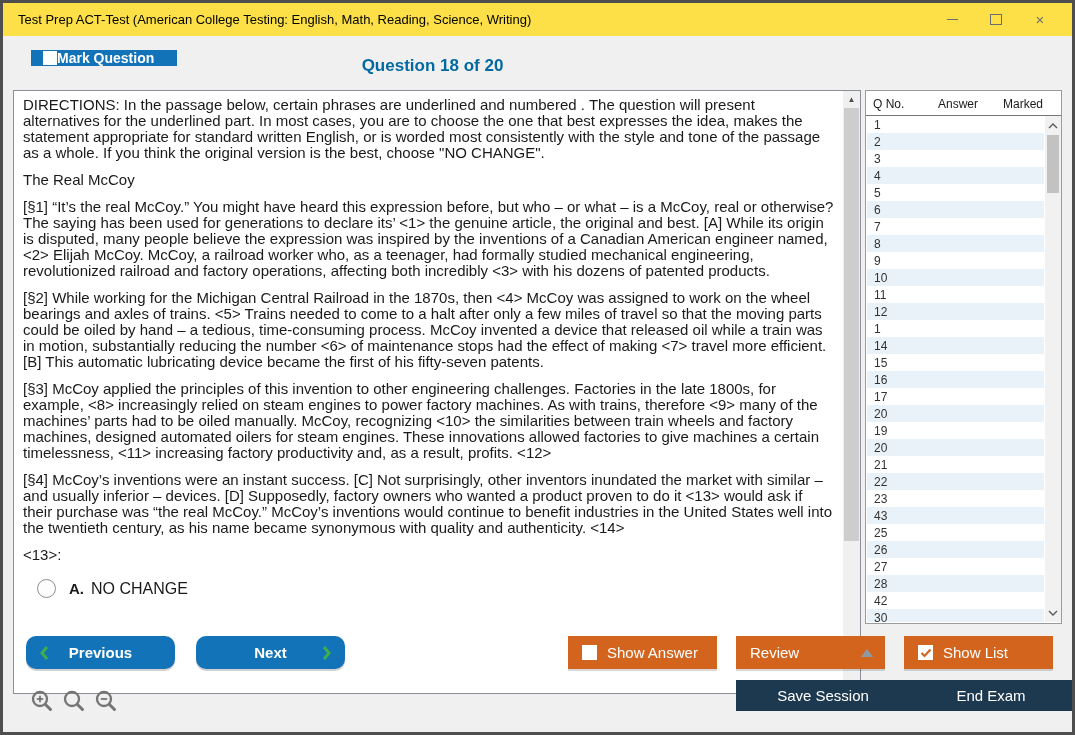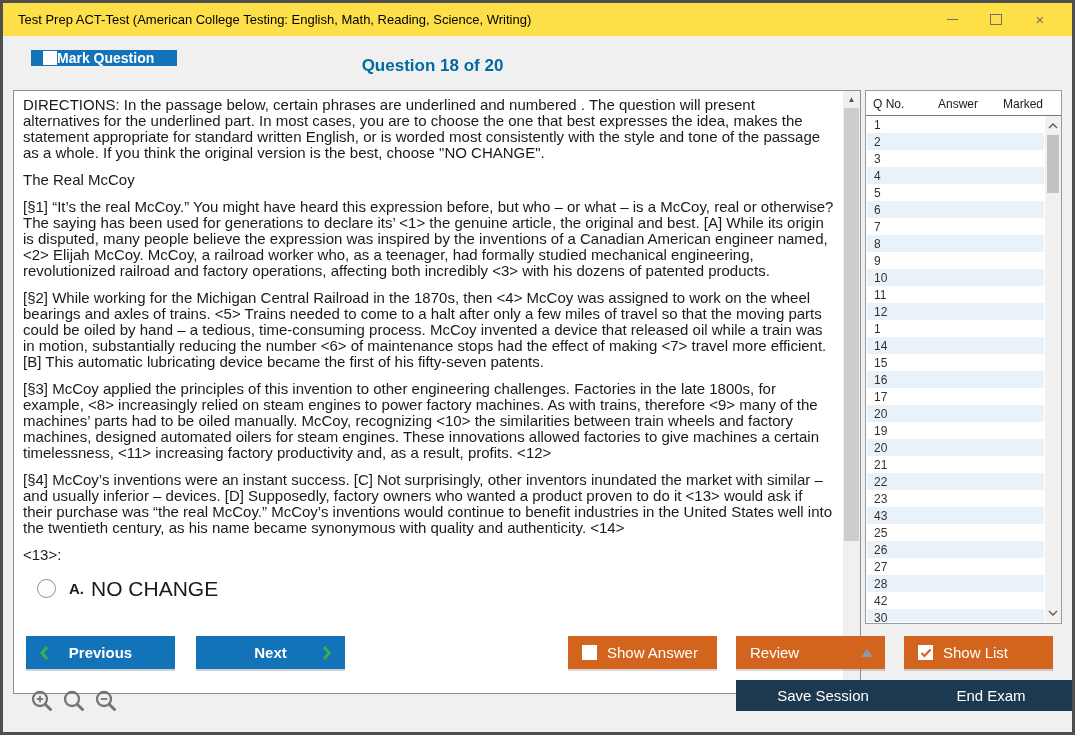--- a/index.html
+++ b/index.html
@@ -26,21 +26,21 @@
   
   .passage { position:absolute; left:10px; top:87px; width:848px; height:604px; background:#fff;
              border:1px solid #8a8f98; box-sizing:border-box; }
   .passage-content { position:absolute; left:9px; top:6px; right:26px; bottom:1px; overflow:hidden;
                      font-size:15px; line-height:16px; color:#1a1a1a; }
   .passage-content p { margin:0 0 11px 0; }
   .option-row { display:flex; align-items:center; margin-top:16px; }
   .radio { width:17px; height:17px; border:1px solid #8f8f8f; border-radius:50%; background:#fdfdfd;
            flex:none; margin-left:14px; }
   .option-letter { font-weight:bold; font-size:15px; margin-left:13px; }
-  .option-text { font-size:21px; margin-left:7px; }
+  .option-text { font-size:16px; margin-left:7px; }
 
   
   .vscroll { position:absolute; top:0; right:0; bottom:0; width:17px; background:#f0f0f0; }
   .vs-btn { position:absolute; left:0; right:0; height:17px; display:flex; align-items:center;
             justify-content:center; font-size:8px; color:#4f4f4f; }
   .vs-btn.up { top:0; } .vs-btn.down { bottom:0; }
   .vs-thumb { position:absolute; left:1px; right:1px; top:17px; height:433px; background:#cdcdcd; }
 
   
   .qlist { position:absolute; left:862px; top:87px; width:197px; height:534px; background:#fff;
@@ -56,21 +56,21 @@
   .qcell.c1 { width:65px; } .qcell.c2 { flex:1; }
   .qlist-scroll { position:absolute; top:25px; right:0; bottom:1px; width:16px; background:#f1f1f1; }
   .qs-btn { position:absolute; left:0; right:0; height:15px; display:flex; align-items:center; justify-content:center; }
   .qs-btn.up { top:2px; } .qs-btn.down { bottom:2px; }
   .qs-thumb { position:absolute; left:2px; right:2px; top:19px; height:58px; background:#c2c2c2; }
 
   
   .btn { position:absolute; box-sizing:border-box; display:flex; align-items:center;
          cursor:pointer; color:#fff; }
   .btn-blue { background:#1273b8; font-weight:bold; font-size:15px; justify-content:center;
-              box-shadow:0 2px 0 rgba(0,0,0,0.18); }
+              box-shadow:0 2px 0 rgba(0,0,0,0.18);border-radius:10px; }
   .btn-orange { background:#d3641d; font-size:15px; box-shadow:0 2px 0 rgba(0,0,0,0.15); }
   .btn-dark { background:#1d394f; font-size:15px; justify-content:center; }
   .row1 { top:633px; height:33px; width:149px; }
   .row2 { top:677px; height:31px; width:174px; }
   .chev { flex:none; display:block; }
   .prev-chev { position:absolute; left:13px; }
   .next-chev { position:absolute; right:13px; }
   .ob-cb { width:15px; height:15px; background:#fff; flex:none; margin-left:14px; margin-right:10px;
            display:flex; align-items:center; justify-content:center; }
   .review-lbl { margin-left:14px; }

